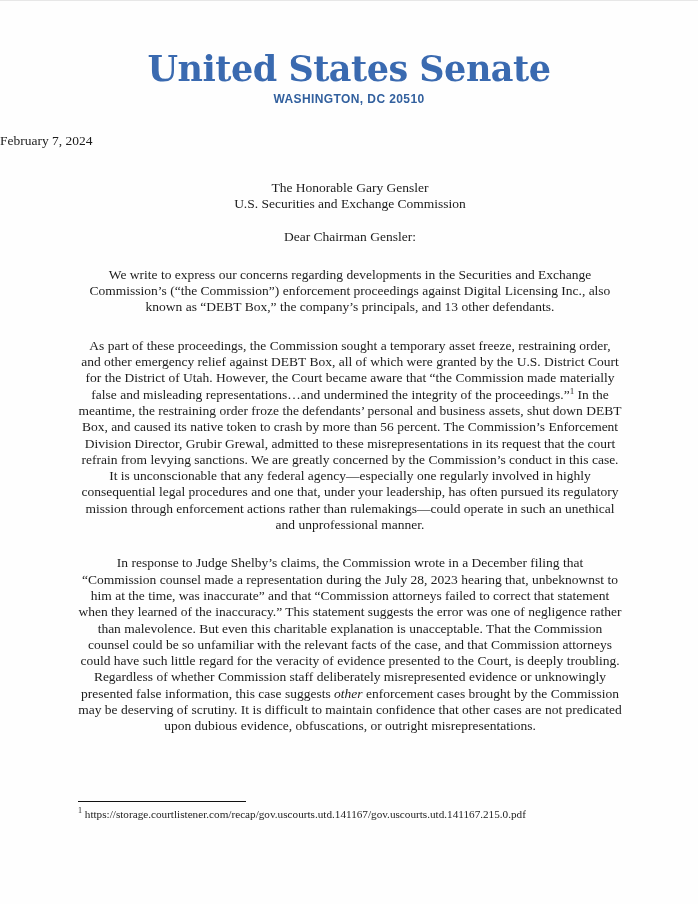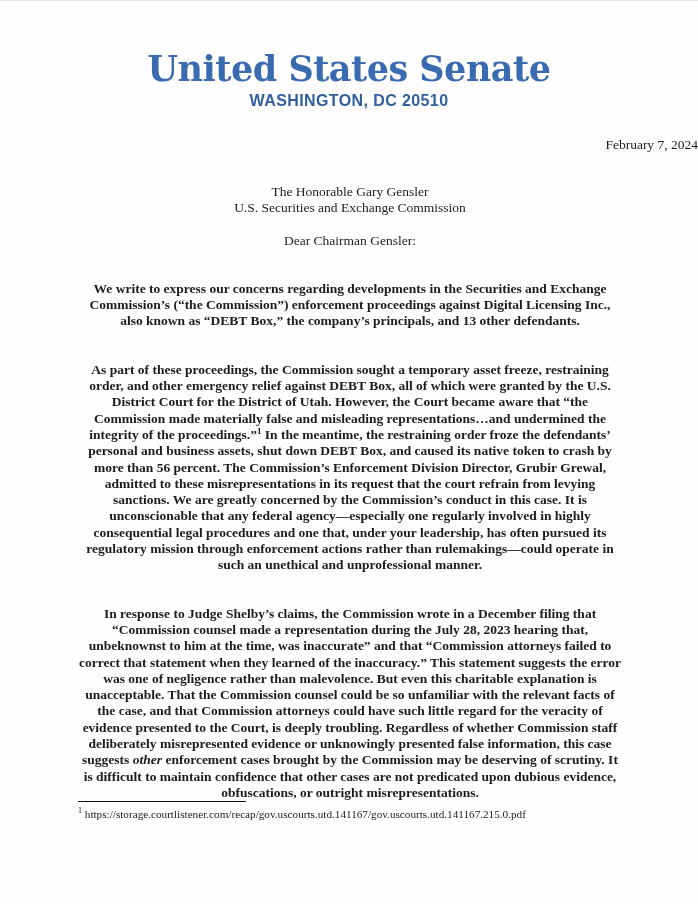--- a/index.html
+++ b/index.html
@@ -26,39 +26,39 @@
     font-family: "DejaVu Serif", serif;
     font-weight: bold;
     font-size: 35px;
     line-height: 36px;
     color: #3a6ab0;
     letter-spacing: -0.5px;
   }
   .senate-address {
     font-family: "Liberation Sans", sans-serif;
     font-weight: bold;
-    font-size: 16px;
+    font-size: 12px;
     letter-spacing: 0.4px;
     color: #32609e;
     margin-top: 5px;
   }
   .date-line {
-    text-align: right;
+    text-align: left;
     margin-top: 27px;
     font-size: 13.5px;
   }
   .content {
     margin: 31px 76px 0 78px;
     font-size: 13.5px;
     line-height: 16.3px;
     text-align: center;
   }
   .recipient div { white-space: nowrap; }
   .salutation { margin-top: 16px; }
-  .para { margin-top: 32px; font-weight: bold; }
+  .para { margin-top: 22px; }
   sup.fn-ref {
     font-size: 9px;
     line-height: 0;
     vertical-align: super;
   }
   .footnote {
     position: absolute;
     left: 78px;
     right: 76px;
     top: 800px;

